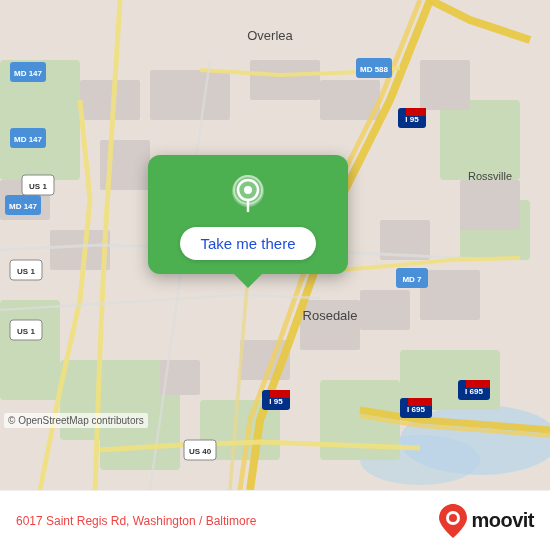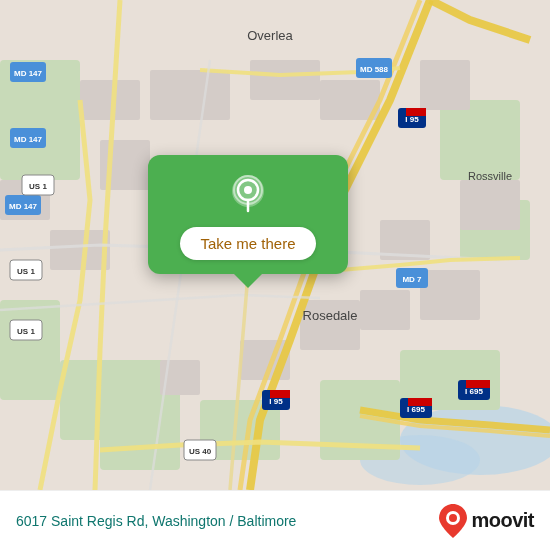--- a/index.html
+++ b/index.html
@@ -56,21 +56,21 @@
     }
 
     #pin-icon {
       width: 44px;
       height: 44px;
       margin-bottom: 10px;
     }
 
     #take-me-there-btn {
       background: white;
-      color: #a16207;
+      color: #1d4ed8;
       border: none;
       border-radius: 20px;
       padding: 8px 20px;
       font-size: 15px;
       font-weight: 500;
       cursor: pointer;
       white-space: nowrap;
       box-shadow: 0 1px 4px rgba(0,0,0,0.15);
     }
 
@@ -91,22 +91,22 @@
       height: 60px;
       background: white;
       display: flex;
       align-items: center;
       justify-content: space-between;
       padding: 0 16px;
       border-top: 1px solid #eee;
     }
 
     #address-text {
-      font-size: 14px;
-      color: #0f766e;
+      font-size: 12px;
+      color: #ef4444;
       font-weight: 400;
     }
 
     #moovit-logo {
       display: flex;
       align-items: center;
       gap: 4px;
       justify-content: space-between;
     }
 
@@ -235,20 +235,21 @@
     <svg id="pin-icon" viewBox="0 0 44 44" xmlns="http://www.w3.org/2000/svg">
       <circle cx="22" cy="18" r="16" fill="white" opacity="0.3"></circle>
       <circle cx="22" cy="17" r="10" fill="none" stroke="white" stroke-width="2.5"></circle>
       <circle cx="22" cy="17" r="4" fill="white"></circle>
       <path d="M22 27 L22 38" stroke="white" stroke-width="2.5" stroke-linecap="round"></path>
       <circle cx="22" cy="17" r="14" fill="none" stroke="white" stroke-width="2" opacity="0.5"></circle>
     </svg>
     <button id="take-me-there-btn">Take me there</button>
   </div>
 
+  <div id="attribution">© OpenStreetMap contributors</div>
 </div>
 
 <div id="footer">
   <span id="address-text">6017 Saint Regis Rd, Washington / Baltimore</span>
   <div id="moovit-logo">
     <svg id="moovit-pin" viewBox="0 0 28 34" xmlns="http://www.w3.org/2000/svg">
       <path d="M14 0 C6.3 0 0 6.3 0 14 C0 22 14 34 14 34 C14 34 28 22 28 14 C28 6.3 21.7 0 14 0Z" fill="#e8392d"></path>
       <circle cx="14" cy="14" r="7" fill="white"></circle>
       <circle cx="14" cy="14" r="4" fill="#e8392d"></circle>
     </svg>

